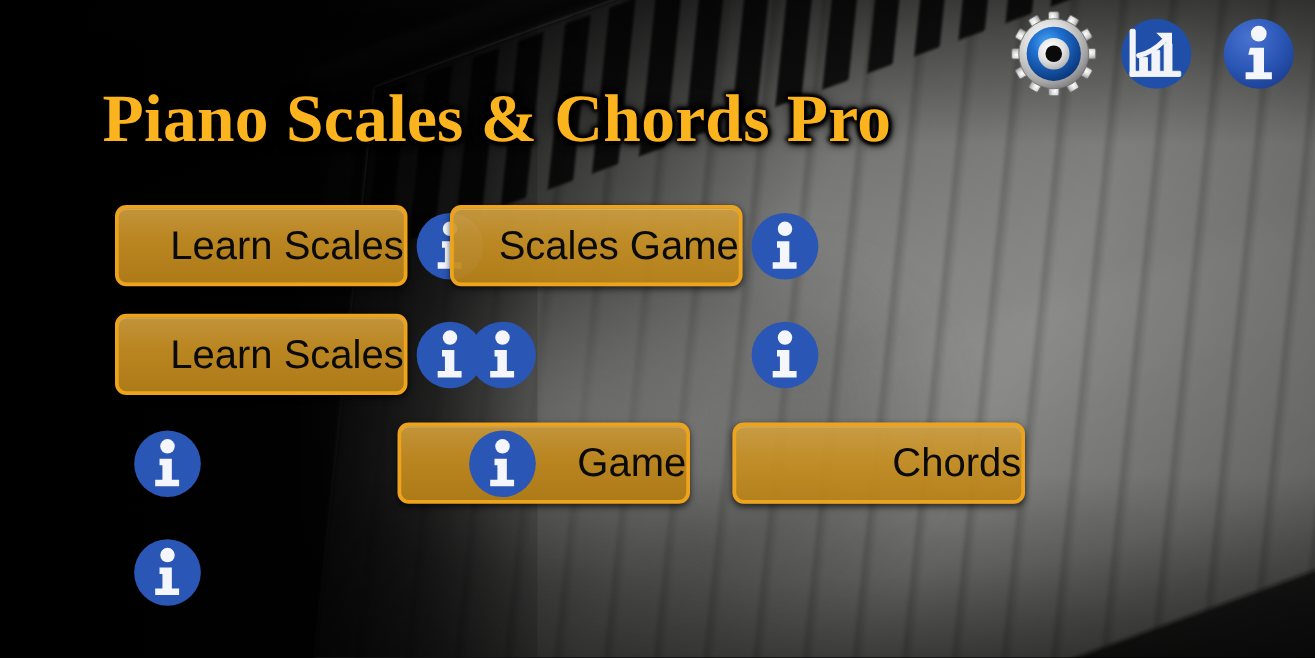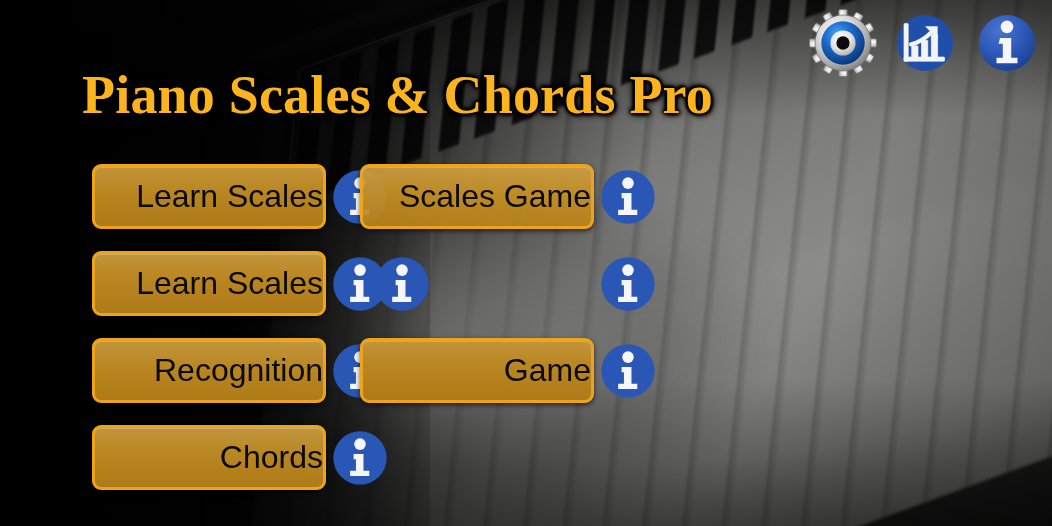--- a/index.html
+++ b/index.html
@@ -381,21 +381,20 @@
 
     <div class="infobtn">
       <span>
         <svg viewBox="0 0 100 100" xmlns="http://www.w3.org/2000/svg">
           <circle cx="50" cy="50" r="46" fill="#2a56b5"></circle>
           <circle cx="50" cy="26" r="10" fill="#f4f6fb"></circle>
           <path d="M39 43 h17 v29 h10 v9 H33 v-9 h10 V52 h-4 z" fill="#f4f6fb"></path>
         </svg>
       </span>
     </div>
-    <div class="mbtn translucent">Recognition</div>
     <div class="infobtn">
       <span>
         <svg viewBox="0 0 100 100" xmlns="http://www.w3.org/2000/svg">
           <circle cx="50" cy="50" r="46" fill="#2a56b5"></circle>
           <circle cx="50" cy="26" r="10" fill="#f4f6fb"></circle>
           <path d="M39 43 h17 v29 h10 v9 H33 v-9 h10 V52 h-4 z" fill="#f4f6fb"></path>
         </svg>
       </span>
     </div>
 

